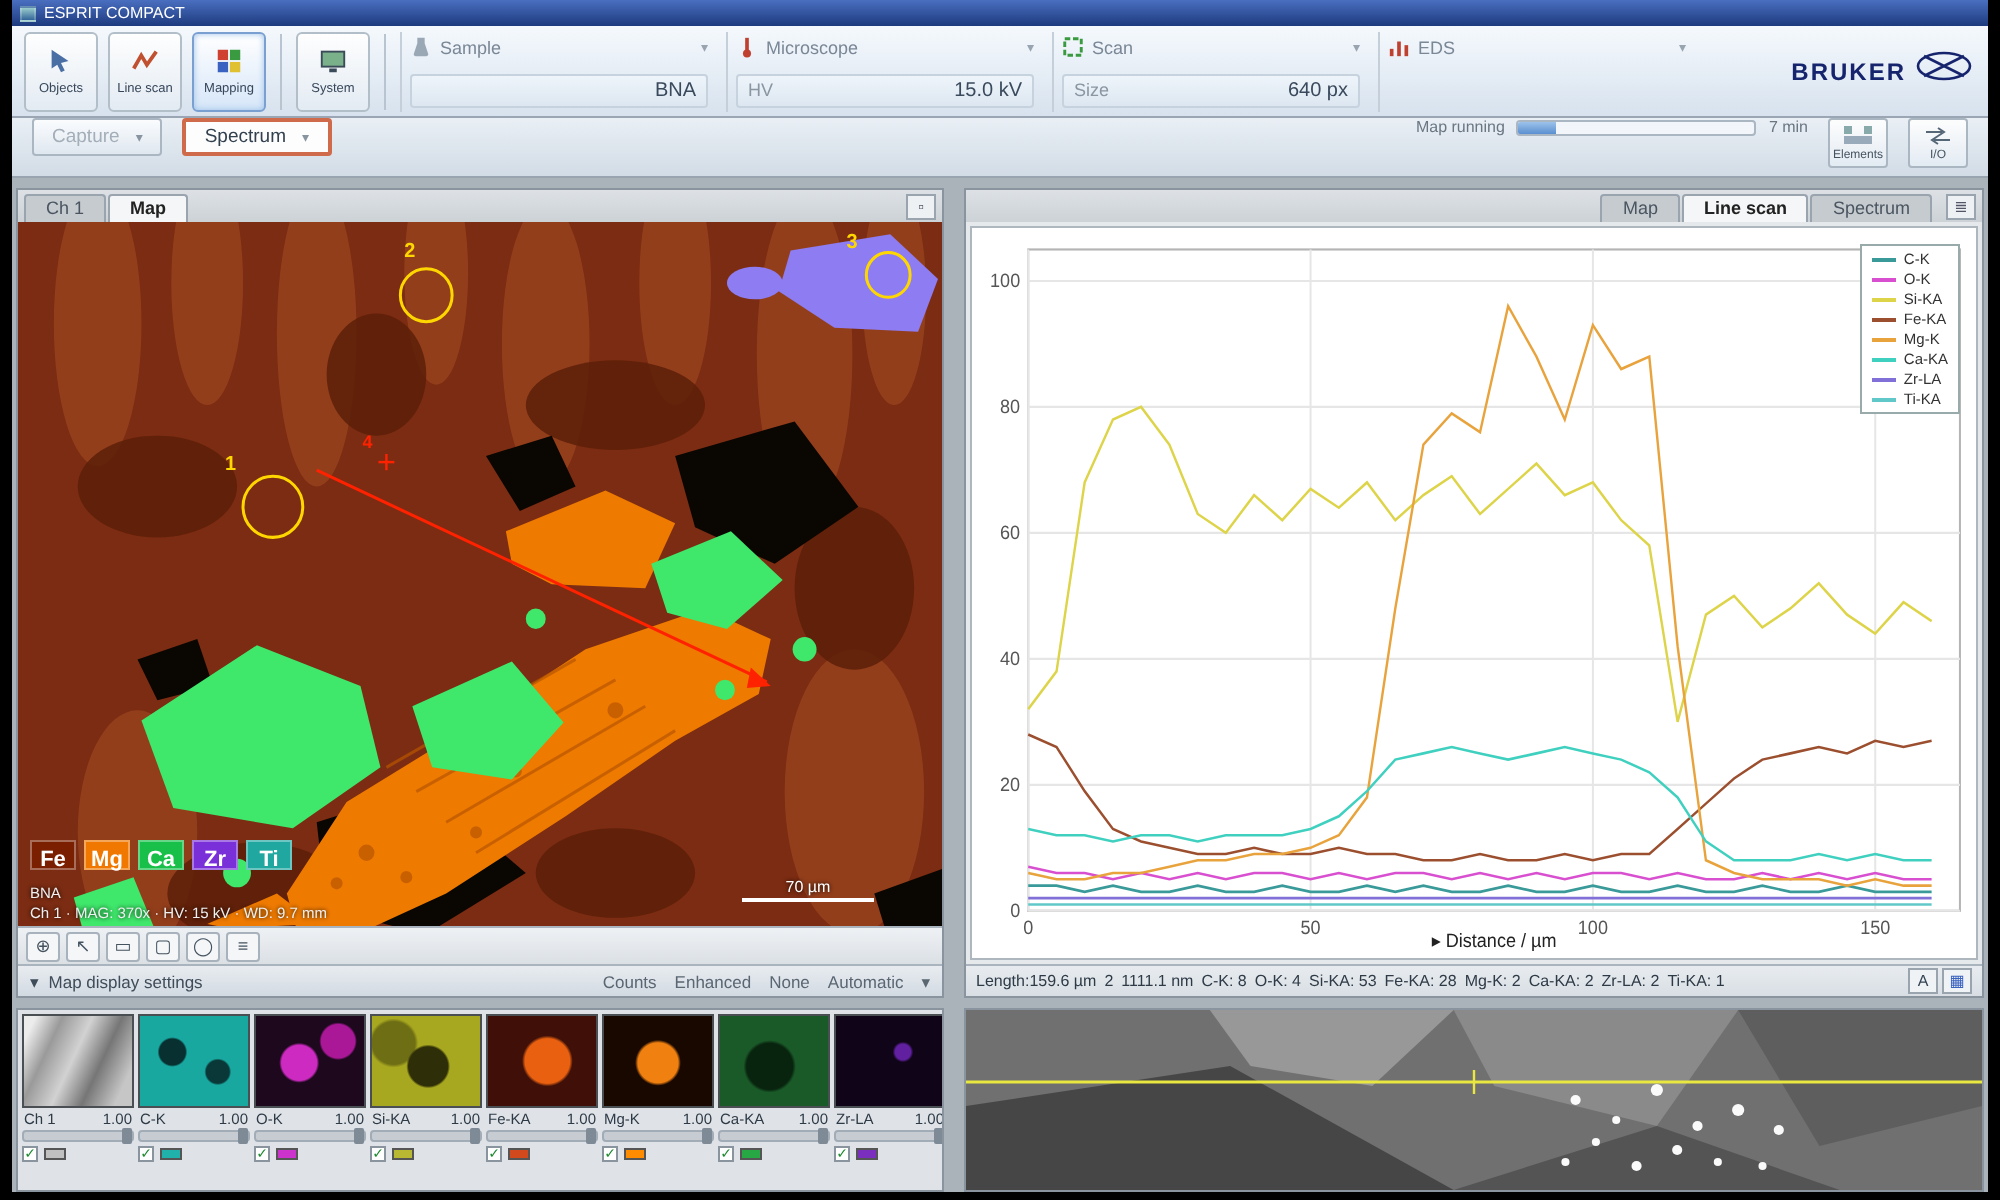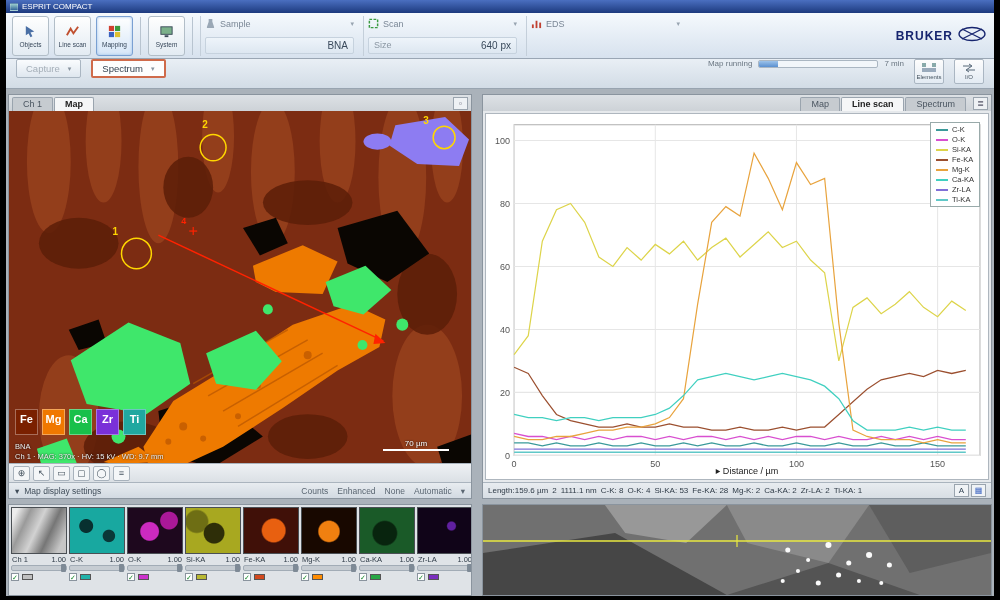--- a/index.html
+++ b/index.html
@@ -64,28 +64,28 @@
     color:#4a5560;cursor:pointer;border-radius:2px 2px 0 0}
   .tab.active{background:#f5f6f7;color:#222;font-weight:bold}
   .cornerbtn{margin-left:auto;width:15px;height:13px;border:1px solid #9aa4ae;background:#eef1f4;
     font-size:8px;line-height:12px;text-align:center;color:#556;cursor:pointer;align-self:center}
   .tabrow.right .cornerbtn{margin-left:6px}
 
   
   .mapwrap{position:relative;flex:1;background:#000;min-height:0;overflow:hidden}
   .mapwrap svg{position:absolute;inset:0;width:100%;height:100%}
   .map-overlay-legend{position:absolute;left:6px;bottom:28px;display:flex}
-  .chip{display:inline-block;min-width:23px;height:26px;color:#fff;font-weight:bold;
+  .chip{display:inline-block;min-width:23px;height:15px;color:#fff;font-weight:bold;
     font-size:11px;text-align:center;line-height:19px;margin-right:4px;
     border:1px solid rgba(255,255,255,.35);cursor:pointer}
   .chip-fe{background:#7a2000}.chip-mg{background:#f07800}.chip-ca{background:#18c04a}
   .chip-zr{background:#7a30d8}.chip-ti{background:#20a8a0}
   .map-info{position:absolute;left:6px;bottom:2px;color:#f0f0f0;font-size:7.5px;line-height:1.25;
     text-shadow:0 0 2px #000}
-  .map-scalebar{position:absolute;right:22px;bottom:12px;width:66px;text-align:center;
+  .map-scalebar{position:absolute;right:34px;bottom:12px;width:66px;text-align:center;
     color:#fff;font-size:8px;text-shadow:0 0 2px #000}
   .scale-line{height:2px;background:#fff;margin-top:1px}
   .iconrow{height:19px;background:linear-gradient(#eef1f4,#dbe0e5);border-top:1px solid #aab4be;
     display:flex;align-items:center;gap:3px;padding:0 4px;flex:0 0 auto}
   .tinybtn{width:17px;height:15px;border:1px solid #a8b2bc;border-radius:2px;background:#f4f6f8;
     font-size:9px;line-height:13px;text-align:center;color:#45535f;cursor:pointer}
   .settingsbar{height:16px;background:linear-gradient(#e8ecf0,#d2dae2);border-top:1px solid #aab4be;
     display:flex;align-items:center;gap:5px;padding:0 6px;font-size:8.5px;color:#3f4c59;flex:0 0 auto}
   .settingsbar .opts{margin-left:auto;display:flex;gap:9px;color:#5a6672;align-items:center}
   .settingsbar .opt{cursor:pointer}
@@ -195,20 +195,36 @@
         </span>
         <span>Sample</span>
         <span class="chev">▾</span>
       </div>
       <div class="row2">
         <span></span>
         <span class="value">BNA</span>
       </div>
     </div>
 
+    <div class="pgroup">
+      <div class="row1">
+        <span>
+          <svg width="11" height="11" viewBox="0 0 12 12">
+              <line x1="6" y1="1" x2="6" y2="8" stroke="#c04030" stroke-width="2"></line>
+              <circle cx="6" cy="9.5" r="2.2" fill="#c04030"></circle>
+            </svg>
+        </span>
+        <span>Microscope</span>
+        <span class="chev">▾</span>
+      </div>
+      <div class="row2">
+        <span>HV</span>
+        <span class="value">15.0 kV</span>
+      </div>
+    </div>
 
     <div class="pgroup">
       <div class="row1">
         <span>
           <svg width="11" height="11" viewBox="0 0 12 12">
               <rect x="1.5" y="1.5" width="9" height="9" fill="none" stroke="#3a9a40" stroke-width="1.6" stroke-dasharray="3 1.5"></rect>
             </svg>
         </span>
         <span>Scan</span>
         <span class="chev">▾</span>

